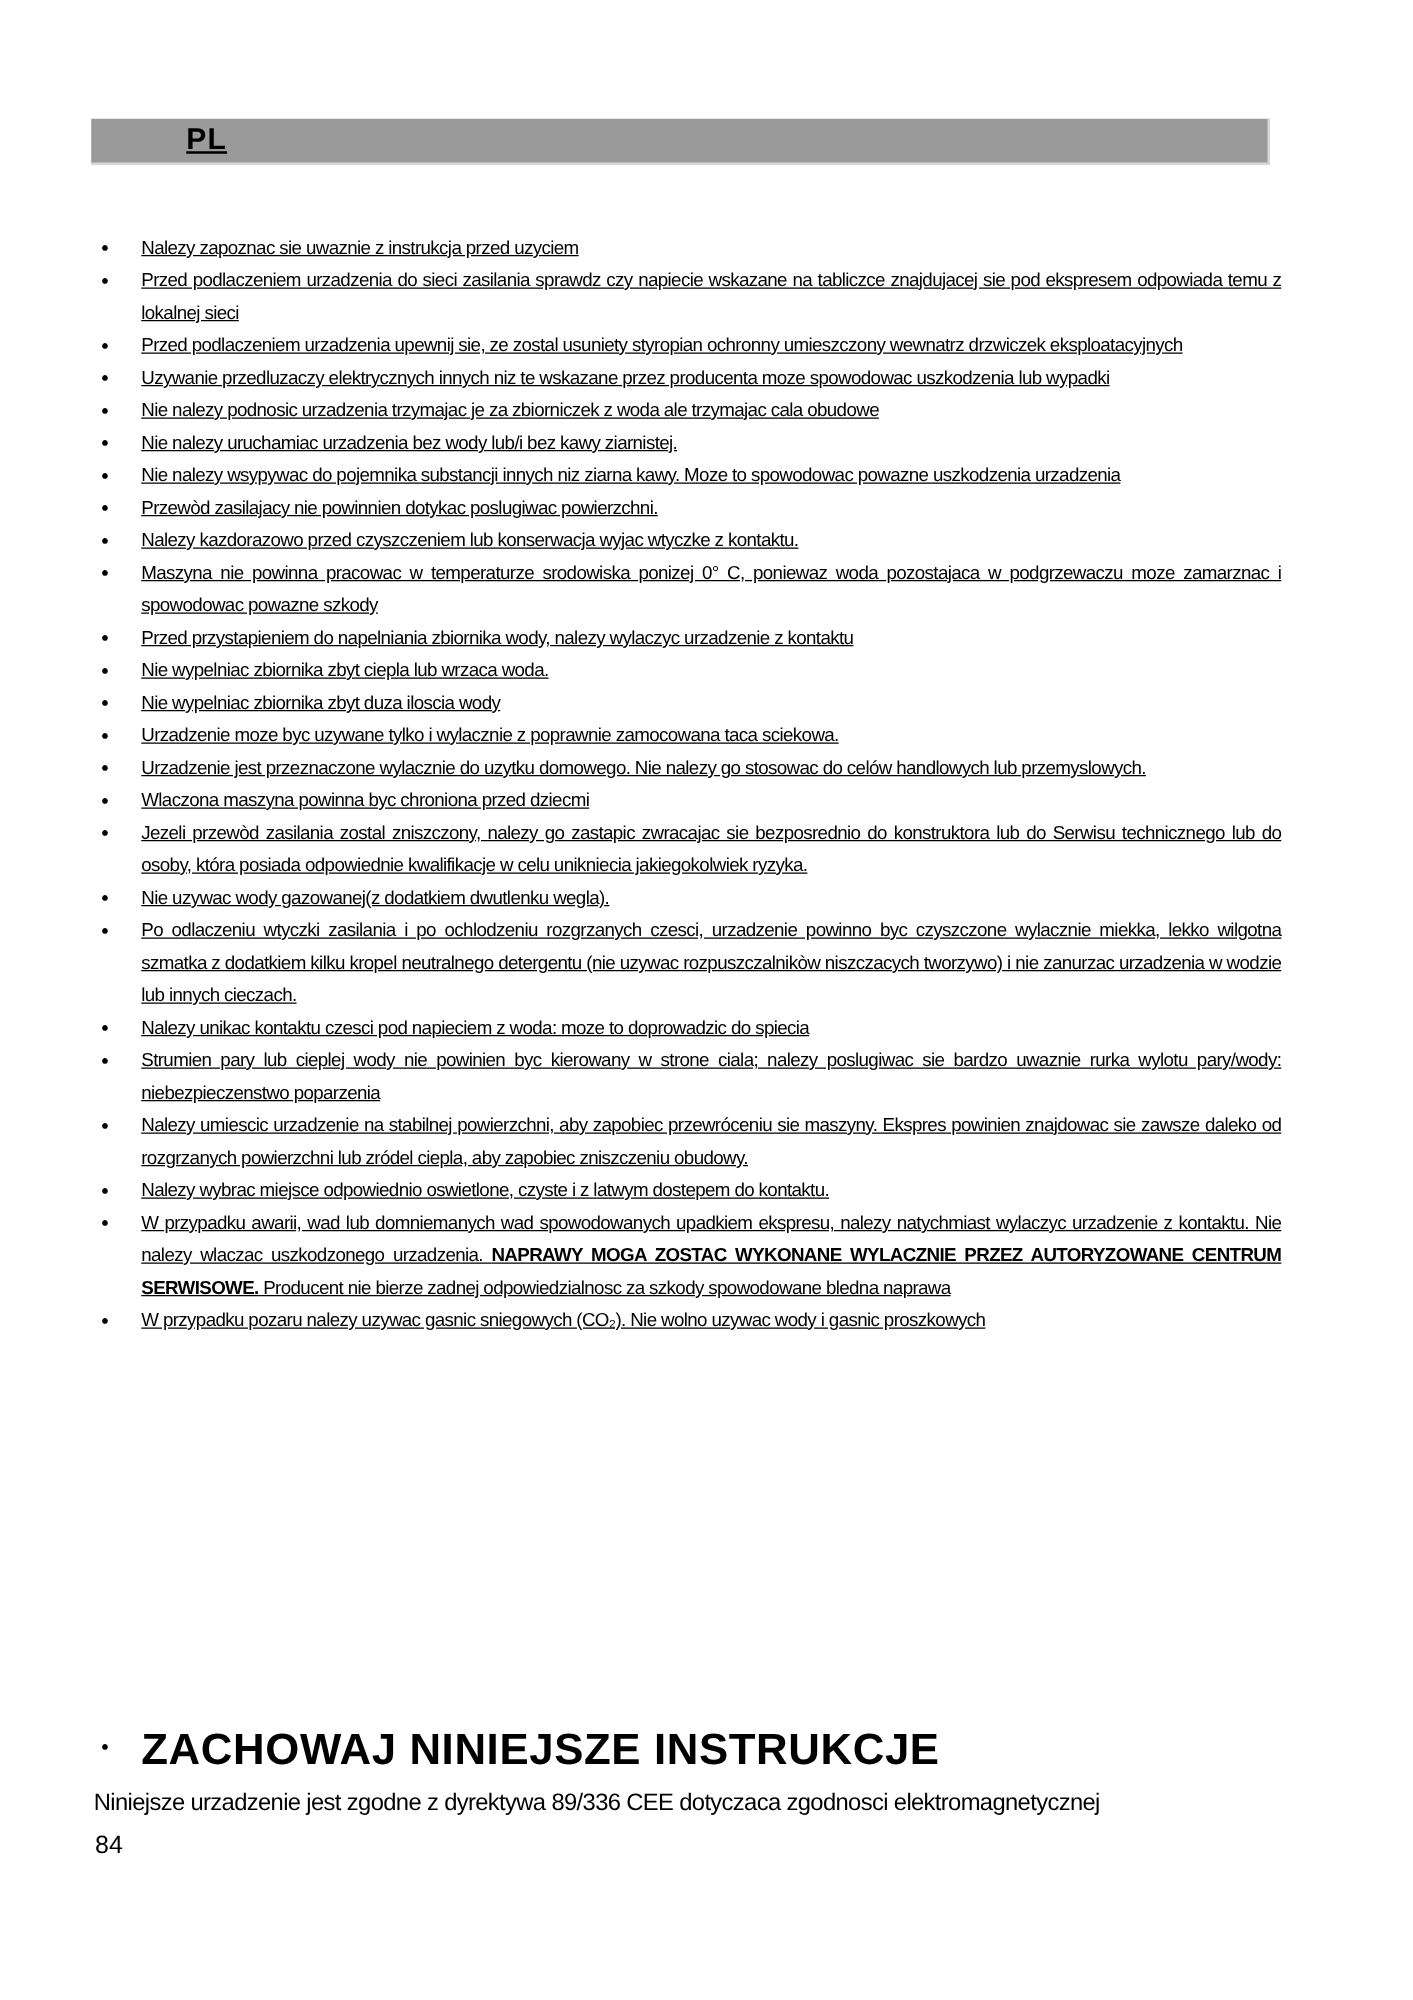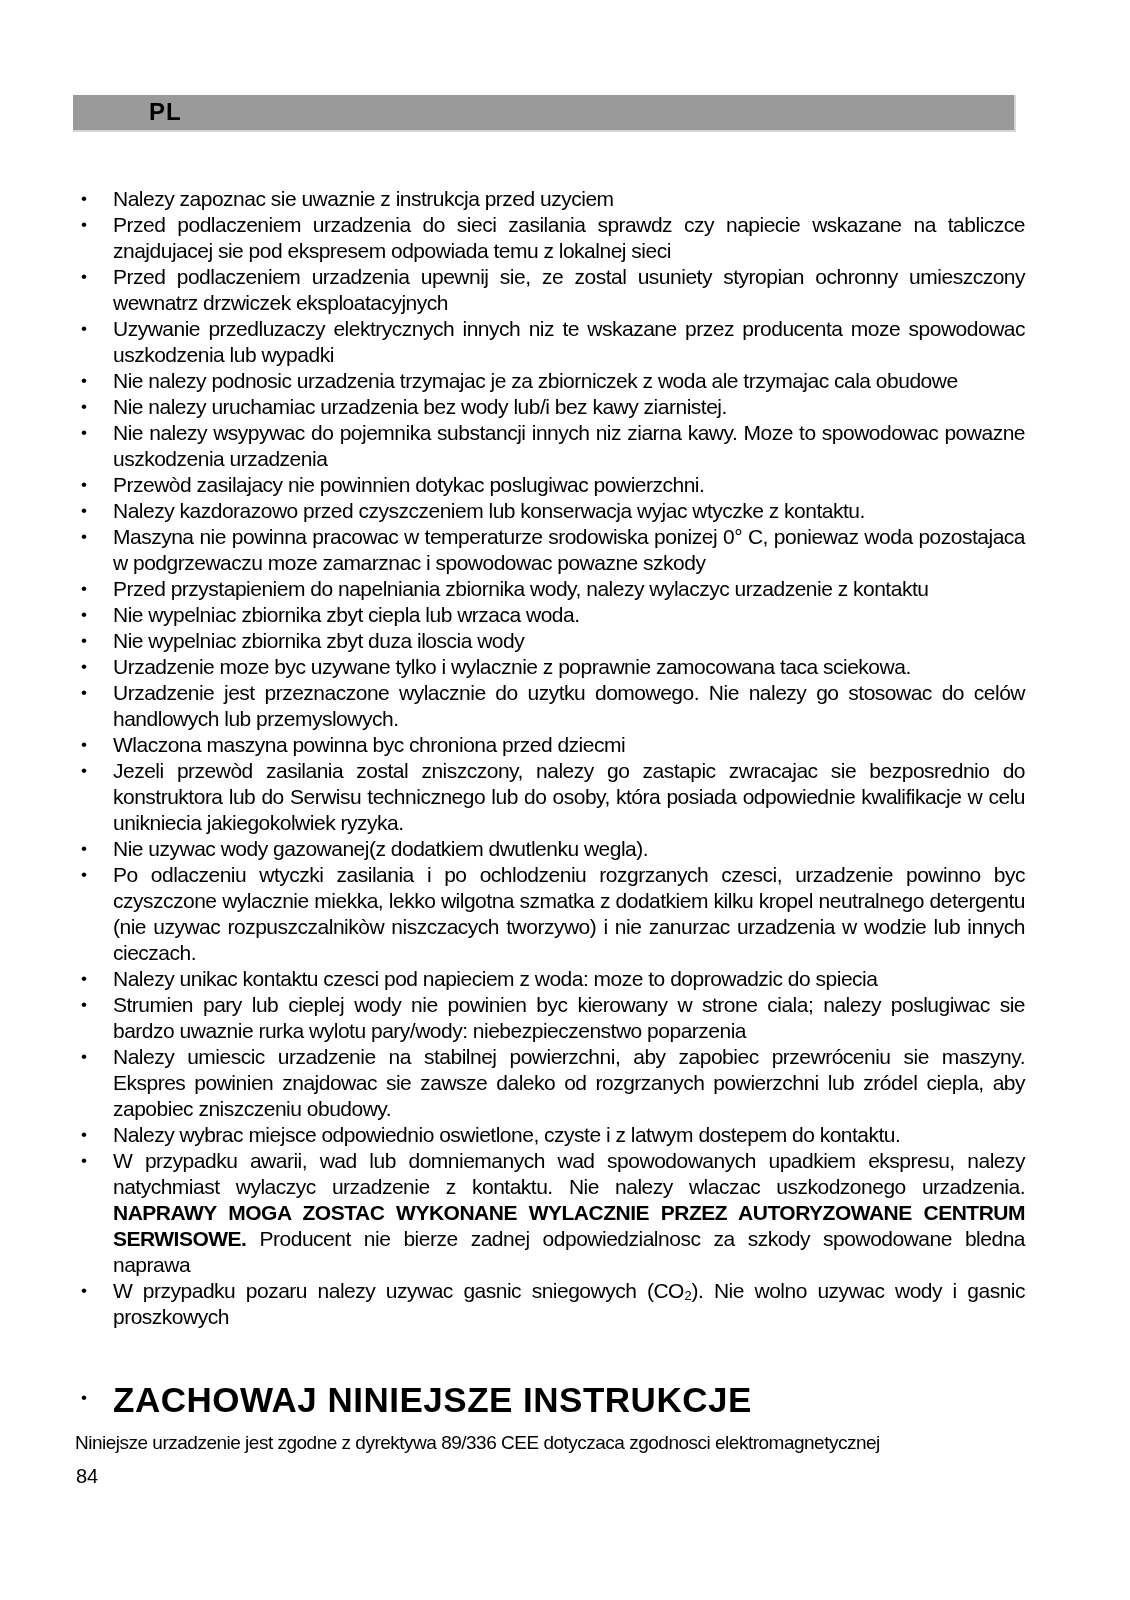--- a/index.html
+++ b/index.html
@@ -27,20 +27,21 @@
     border-bottom: 2px solid #d6d6d6;
   }
   .pl-label {
     position: absolute;
     left: 76px;
     top: 3px;
     font-size: 24px;
     font-weight: bold;
     letter-spacing: 1px;
     color: #000000;
+    text-decoration: underline;
   }
   .doc-title {
     position: absolute;
     left: 73px;
     top: 126px;
     width: 941px;
     margin: 0;
     text-align: center;
     font-size: 47px;
     line-height: 52px;
@@ -53,24 +54,25 @@
     left: 75px;
     top: 186px;
     width: 950px;
     margin: 0;
     padding: 0;
     list-style: none;
   }
   .safety-list li {
     position: relative;
     padding-left: 38px;
-    font-size: 21px;
+    font-size: 15px;
     line-height: 26px;
     letter-spacing: -0.5px;
     text-align: justify;
+    text-decoration: underline;
   }
   .safety-list li::before {
     content: "\2022";
     position: absolute;
     left: 6px;
     top: 0;
     font-size: 17px;
     letter-spacing: 0;
   }
   .safety-list .bold {

